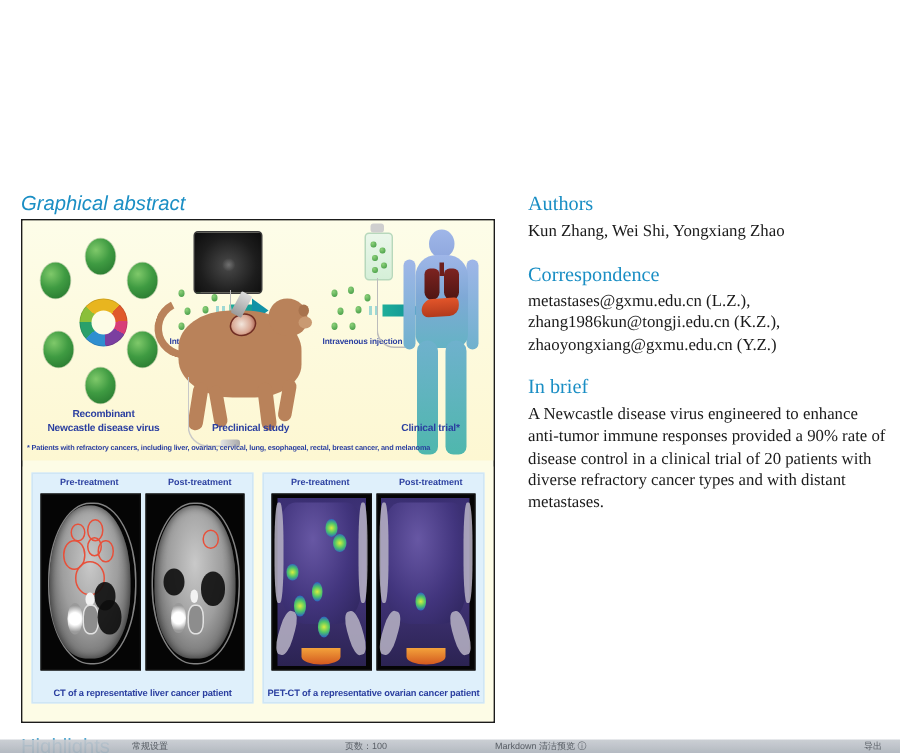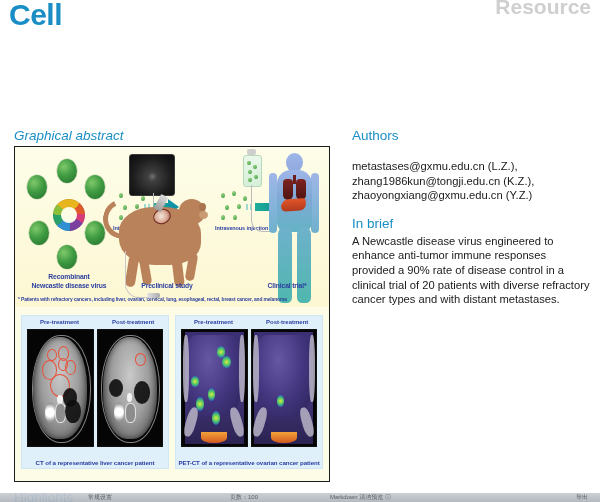--- a/index.html
+++ b/index.html
@@ -182,40 +182,36 @@
     background:radial-gradient(ellipse at 40% 30%,#6b5ba8 0%,#42357e 55%,#2a2256 100%);opacity:.9;}
   .pet-bone{position:absolute;border-radius:40%;background:#b9b4c6;opacity:.85;}
   .pet-hot{position:absolute;border-radius:50%;
     background:radial-gradient(circle,#d8ee3f 0%,#4ec46a 45%,#2b63c4 85%,transparent 100%);}
   .pet-bladder{position:absolute;left:30%;bottom:3%;width:40%;height:9%;
     background:linear-gradient(180deg,#f3a23b,#d3591f);border-radius:0 0 50% 50%;}
   .pnl-caption{position:absolute;left:0;bottom:2px;width:100%;text-align:center;
     color:#2b3fa0;font-size:6.2px;font-weight:bold;letter-spacing:-0.1px;}
 
   
-  .rcol{position:absolute;left:352px;top:128px;width:240px;}
+  .rcol{position:absolute;left:352px;top:128px;width:240px;font-family:Liberation Serif, serif;}
   .r-head{color:#1a8ec4;font-size:13.5px;margin:0 0 3px 0;}
   .r-body{color:#1a1a1a;font-size:11.2px;line-height:14.6px;margin:0;}
   .r-gap{height:13px;}
 
   
   .highlights-bleed{position:absolute;left:14px;top:490px;color:#1a8ec4;font-size:13.5px;}
   .osbar{position:absolute;left:0;bottom:0;width:600px;height:9px;
     background:linear-gradient(180deg,#c8ccd2,#aeb4bc);opacity:.92;overflow:hidden;}
   .osbar span{position:absolute;top:0px;font-size:6px;color:#4a5058;white-space:nowrap;}
 </style>
 </head>
 <body>
 
 <div class="page">
 
-  <div class="masthead">
-    <div class="cell-logo">Cell</div>
-    <div class="resource-tag">Resource</div>
-  </div>
 
 
   <div class="sec-head ga-head">Graphical abstract</div>
 
   <div class="ga-box">
 
     <div class="ga-top">
 
       <div class="virus-cluster">
         <div class="genome"></div>
@@ -385,23 +381,25 @@
           </div>
         </div>
         <div class="pnl-caption">PET-CT of a representative  ovarian cancer patient</div>
       </div>
 
     </div>
   </div>
 
   <div class="rcol">
     <div class="r-head">Authors</div>
+    <div class="r-body">Kun Zhang, Wei Shi, Yongxiang Zhao</div>
 
     <div class="r-gap"></div>
 
+    <div class="r-head">Correspondence</div>
     <div class="r-body">metastases@gxmu.edu.cn (L.Z.),</div>
     <div class="r-body">zhang1986kun@tongji.edu.cn (K.Z.),</div>
     <div class="r-body">zhaoyongxiang@gxmu.edu.cn (Y.Z.)</div>
 
     <div class="r-gap"></div>
 
     <div class="r-head">In brief</div>
     <div class="r-body">A Newcastle disease virus engineered to enhance anti-tumor immune responses provided a 90% rate of disease control in a clinical trial of 20 patients with diverse refractory cancer types and with distant metastases.</div>
   </div>
 

